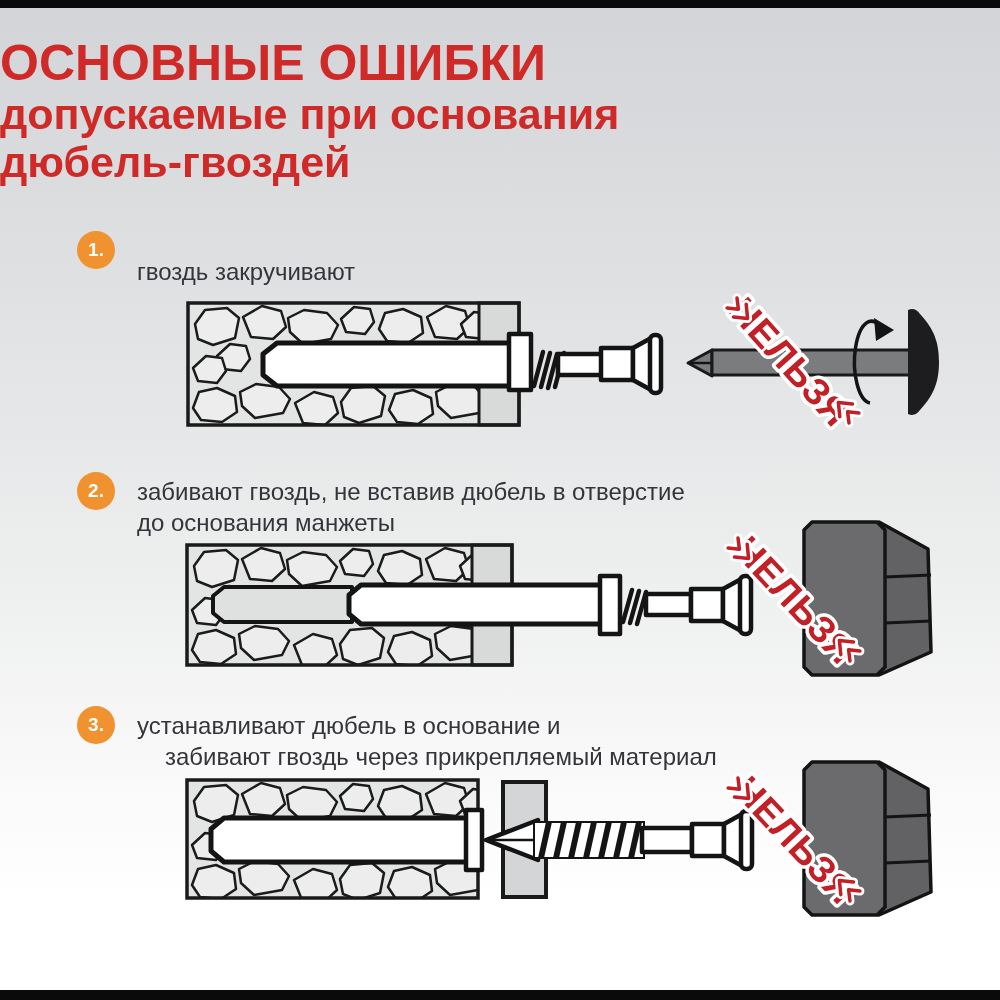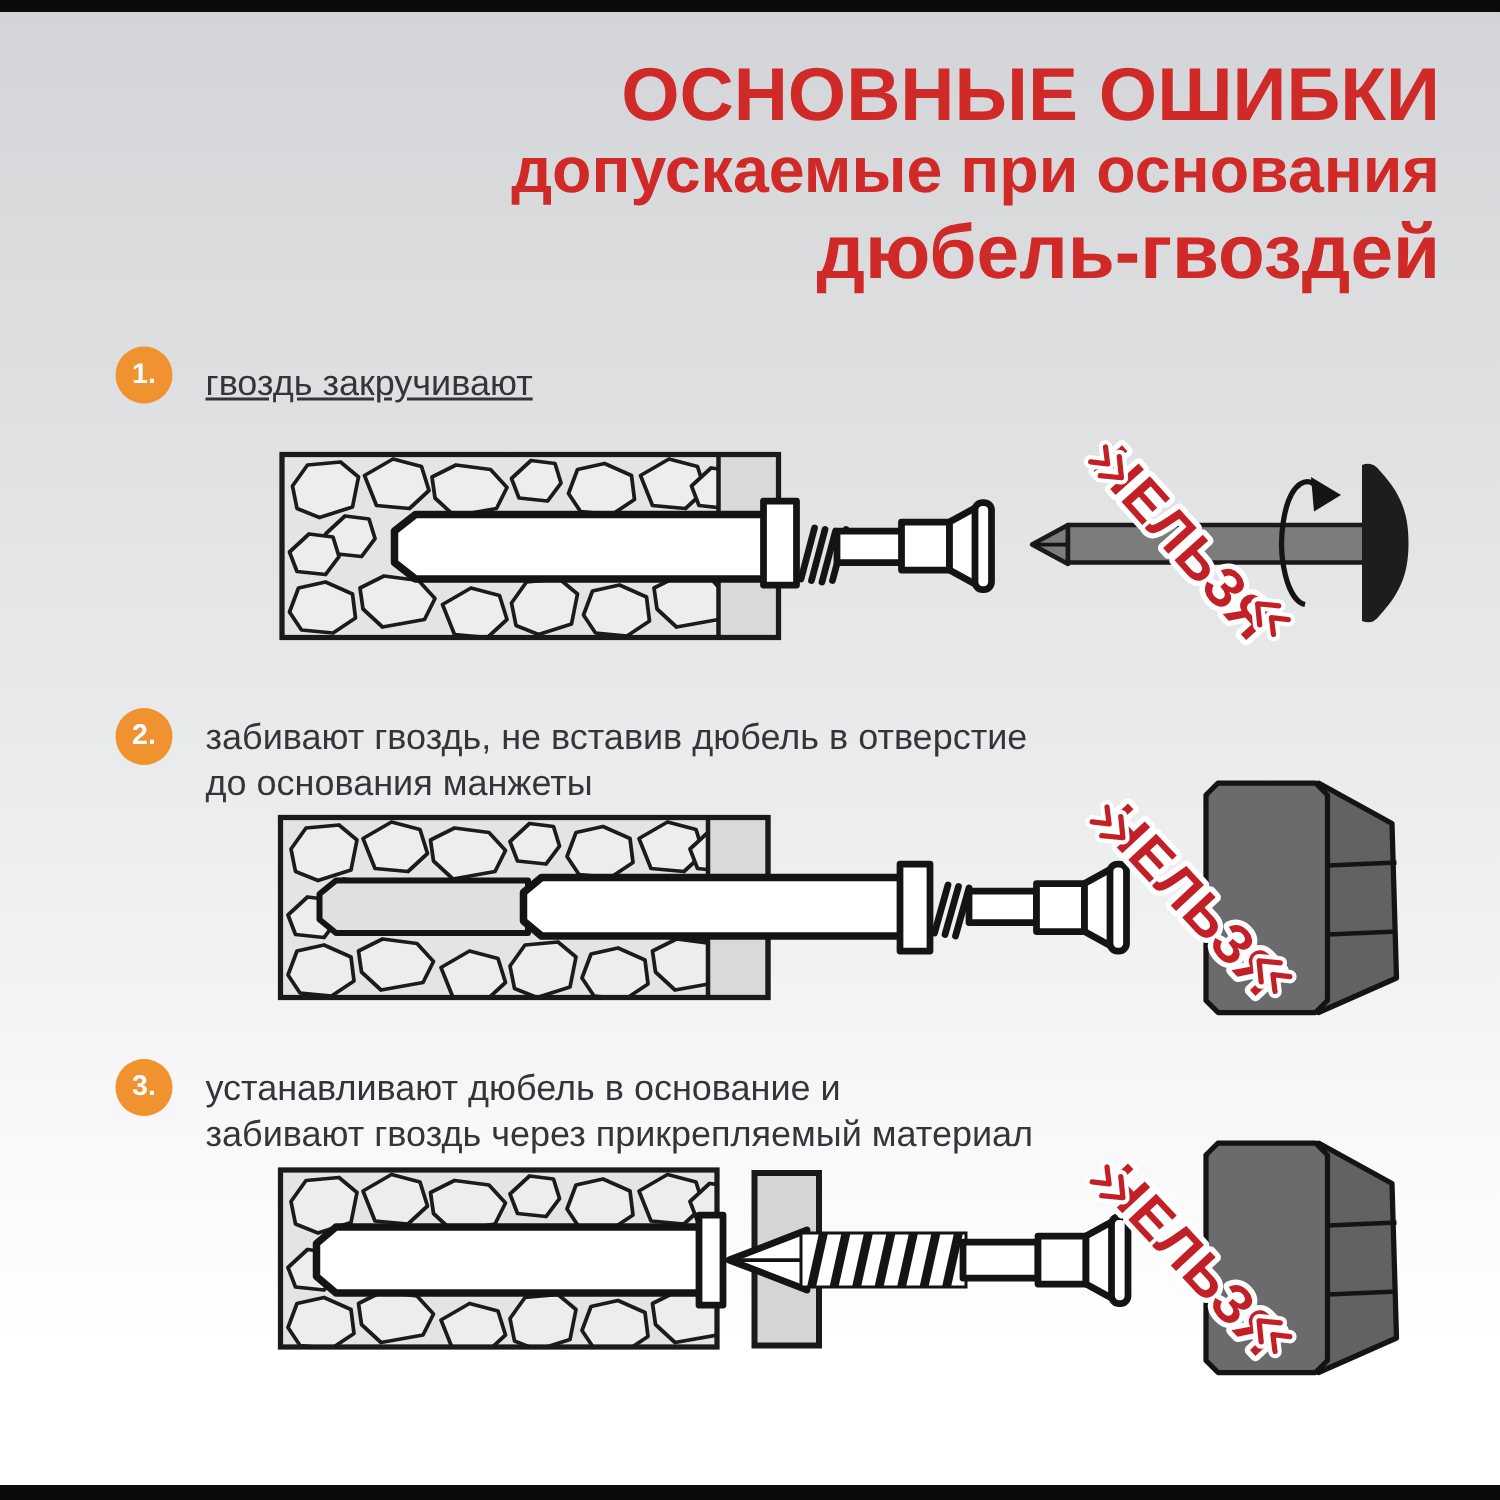--- a/index.html
+++ b/index.html
@@ -2,24 +2,24 @@
 <html><head>
 <meta charset="utf-8">
 <style>
   html,body{margin:0;padding:0;}
   body{width:1000px;height:1000px;font-family:"Liberation Sans",sans-serif;}
   #canvas{position:relative;width:1000px;height:1000px;overflow:hidden;
     background:linear-gradient(180deg,#d3d4d7 0%,#dedfe1 25%,#eceded 55%,#f8f8f8 75%,#ffffff 90%);}
   .bar{position:absolute;left:0;width:1000px;background:#0a0a0a;}
   #bar-top{top:0;height:8px;}
   #bar-bottom{top:990px;height:10px;}
-  .title{position:absolute;left:0;width:960px;text-align:right;color:#cf2a28;font-weight:bold;}
+  .title{position:absolute;left:0;width:960px;text-align:left;color:#cf2a28;font-weight:bold;}
   #title1{top:34px;font-size:50px;letter-spacing:0px;}
   #title2{top:90px;font-size:43px;}
-  #title3{top:138px;font-size:51px;}
+  #title3{top:138px;font-size:43px;}
   .num-circle{position:absolute;width:38px;height:38px;border-radius:50%;background:#f0922f;
     color:#ffffff;font-size:19px;font-weight:bold;text-align:center;line-height:38px;}
   .item-text{position:absolute;left:137px;color:#34353b;font-size:24px;line-height:31px;white-space:nowrap;}
   svg{position:absolute;left:0;top:0;}
   .stone{fill:#ededee;stroke:#1b1b1b;stroke-width:2.5;stroke-linejoin:round;}
   .blk{fill:#e3e4e4;}
   .blk-border{fill:none;stroke:#1a1a1a;stroke-width:3.5;}
   .strip{fill:#d8d9d9;stroke:#1a1a1a;stroke-width:3;}
   .white-part{fill:#ffffff;stroke:#141414;stroke-width:4.5;stroke-linejoin:round;}
   .tube{fill:#ffffff;stroke:#141414;stroke-width:5;stroke-linejoin:round;}
@@ -43,29 +43,29 @@
 
 <div id="canvas">
 
   <div class="bar" id="bar-top"></div>
 
   <div class="title" id="title1">ОСНОВНЫЕ ОШИБКИ</div>
   <div class="title" id="title2">допускаемые при основания</div>
   <div class="title" id="title3">дюбель-гвоздей</div>
 
   <div class="num-circle" style="left:77px;top:231px;">1.</div>
-  <div class="item-text" style="top:240px;text-decoration:underline;">гвоздь закручивают</div>
+  <div class="item-text" style="top:256px;">гвоздь закручивают</div>
 
   <div class="num-circle" style="left:77px;top:472px;">2.</div>
   <div class="item-text" style="top:507px;">до основания манжеты</div>
   <div class="item-text" style="top:476px;">забивают гвоздь, не вставив дюбель в отверстие</div>
 
   <div class="num-circle" style="left:77px;top:706px;">3.</div>
   <div class="item-text" style="top:710px;">устанавливают дюбель в основание и</div>
-  <div class="item-text" style="top:741px;">забивают гвоздь через прикрепляемый материал</div>
+  <div class="item-text" style="top:741px;margin-left:28px;">забивают гвоздь через прикрепляемый материал</div>
 
   <svg width="1000" height="1000" viewBox="0 0 1000 1000">
     <defs>
       <path id="st-a" d="M2,16 L12,2 L34,0 L46,10 L42,30 L20,37 L5,31 Z"></path>
       <path id="st-b" d="M0,11 L19,0 L38,5 L43,21 L30,33 L8,31 Z"></path>
       <path id="st-c" d="M3,22 L1,8 L17,0 L40,3 L51,15 L44,29 L16,34 Z"></path>
       <path id="st-d" d="M0,12 L13,0 L29,2 L33,15 L24,27 L5,25 Z"></path>
       <path id="st-e" d="M2,20 L8,4 L26,0 L44,8 L46,24 L31,34 L10,32 Z"></path>
 
       <g id="stonefield">

